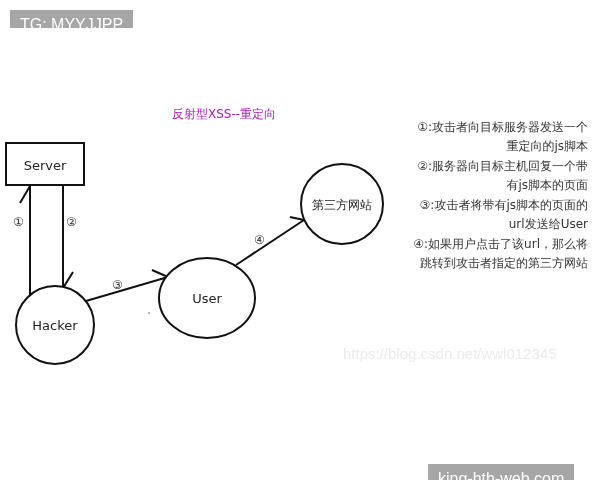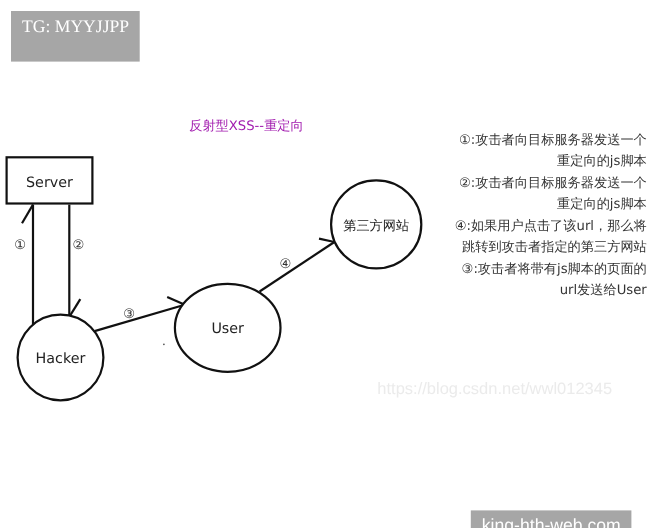--- a/index.html
+++ b/index.html
@@ -6,21 +6,21 @@
     body {
       width: 600px; height: 480px; position: relative; overflow: hidden;
       background: #ffffff;
       font-family: "DejaVu Sans", sans-serif;
     }
     .badge {
       position: absolute; background: #a6a6a6; color: #ffffff;
       font-family: "Liberation Sans", sans-serif; font-size: 16px;
       line-height: 30px; padding: 0 10px; white-space: nowrap;
     }
-    #badge-top { left: 10px; top: 10px; height: 46px; font-family: Liberation Serif, serif; }
+    #badge-top { left: 10px; top: 10px; height: 18px; }
     #badge-bottom { left: 428px; top: 440px; height: 35px; margin-top: 24px; }
     .title {
       position: absolute; left: 172px; top: 106px;
       font-size: 12px; color: #a21caf; white-space: nowrap;
     }
     .notes {
       position: absolute; left: 408px; top: 118px; width: 180px;
       font-size: 12px; color: #333; line-height: 19px; text-align: right;
     }
     .notes p { margin: 0 0 1px 0; }
@@ -83,20 +83,20 @@
   <g>
     <ellipse cx="342" cy="204" rx="41" ry="40" fill="#fff" stroke="#111" stroke-width="2"></ellipse>
     <text x="342" y="209" text-anchor="middle" font-size="12" fill="#222">第三方网站</text>
   </g>
 
   <circle cx="149" cy="313" r="0.8" fill="#555"></circle>
 </svg>
 
 <div class="notes">
   <p>①:攻击者向目标服务器发送一个重定向的js脚本</p>
-  <p>②:攻击者向目标服务器发送一个重定向的js脚本</p>
+  <p>②:服务器向目标主机回复一个带有js脚本的页面</p>
+  <p>③:攻击者将带有js脚本的页面的url发送给User</p>
   <p>④:如果用户点击了该url，那么将跳转到攻击者指定的第三方网站</p>
-  <p>③:攻击者将带有js脚本的页面的url发送给User</p>
 </div>
 
 <div class="watermark">https://blog.csdn.net/wwl012345</div>
 
 <div class="badge" id="badge-bottom">king-hth-web.com</div>
 
 </body></html>

